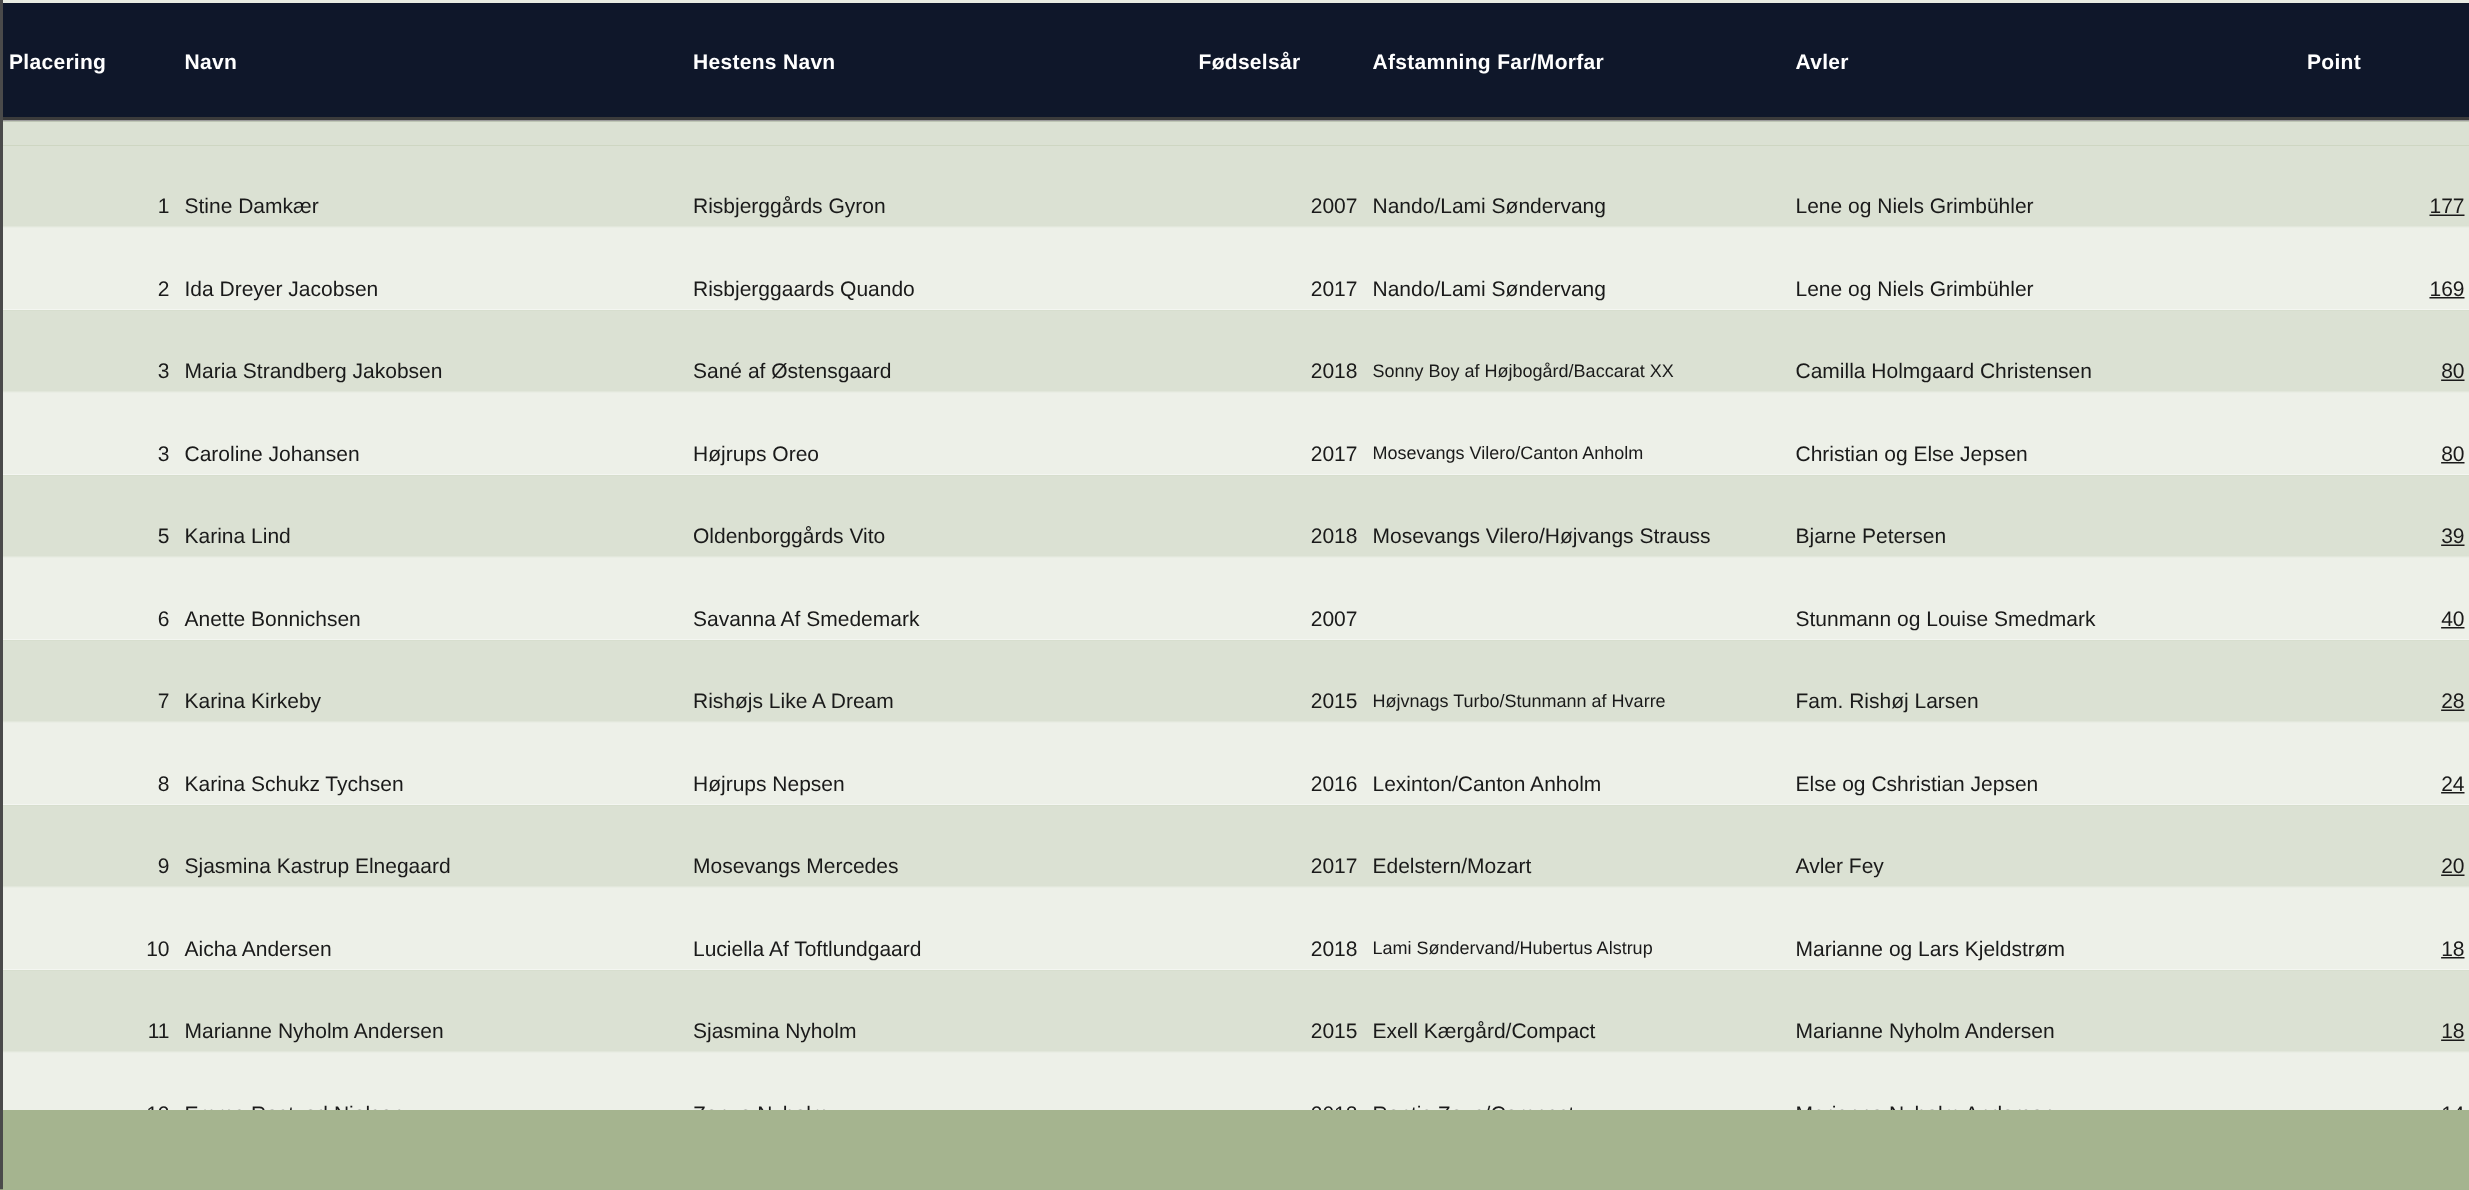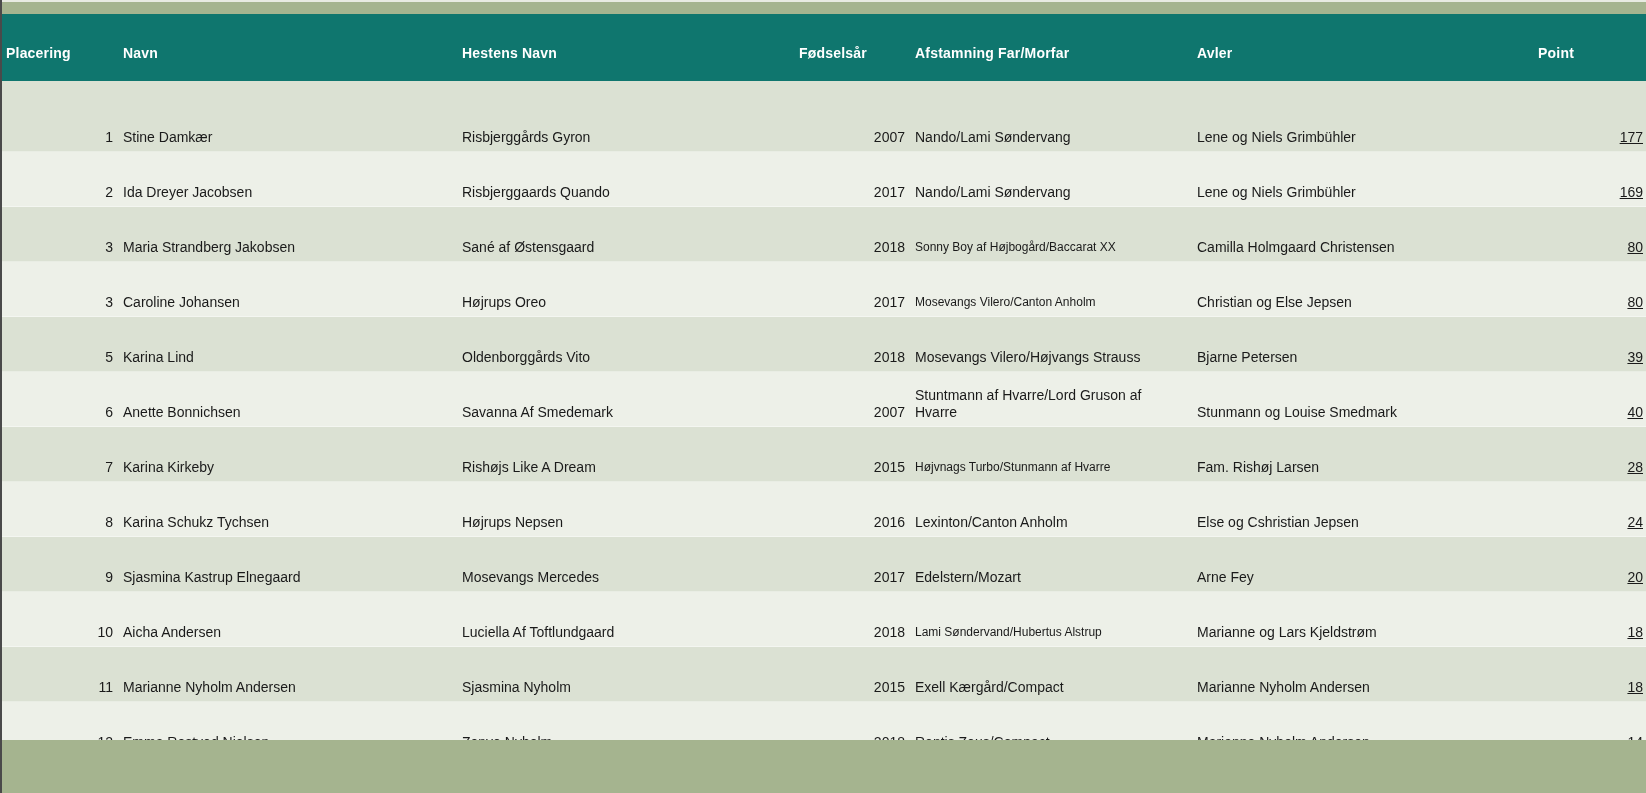--- a/index.html
+++ b/index.html
@@ -22,24 +22,24 @@
     .top-line {
       position: absolute;
       left: 0; top: 0;
       width: 100%;
       height: 2px;
       background: #e8ebe2;
     }
     .header {
       position: absolute;
       left: 0;
-      top: 14px;
+      top: 2px;
       width: 100%;
       height: 76px;
-      background: #0f766e;
+      background: #0f172a;
       border-bottom: 2px solid #3b3b3b;
       box-shadow: 0 1px 0 #9a9a9a;
     }
     .hcell {
       position: absolute;
       top: 31px;
       color: #ffffff;
       font-weight: bold;
       font-size: 14px;
       letter-spacing: 0.2px;
@@ -154,21 +154,20 @@
         <span class="cell c-year">2018</span>
         <span class="cell c-sire">Mosevangs Vilero/Højvangs Strauss</span>
         <span class="cell c-breeder">Bjarne Petersen</span>
         <span class="cell c-point">39</span>
       </div>
       <div class="row even">
         <span class="cell c-place">6</span>
         <span class="cell c-name">Anette Bonnichsen</span>
         <span class="cell c-horse">Savanna Af Smedemark</span>
         <span class="cell c-year">2007</span>
-        <span class="cell c-sire">Stuntmann af Hvarre/Lord Gruson af Hvarre</span>
         <span class="cell c-breeder">Stunmann og Louise Smedmark</span>
         <span class="cell c-point">40</span>
       </div>
       <div class="row odd">
         <span class="cell c-place">7</span>
         <span class="cell c-name">Karina Kirkeby</span>
         <span class="cell c-horse">Rishøjs Like A Dream</span>
         <span class="cell c-year">2015</span>
         <span class="cell c-sire small">Højvnags Turbo/Stunmann af Hvarre</span>
         <span class="cell c-breeder">Fam. Rishøj Larsen</span>
@@ -182,21 +181,21 @@
         <span class="cell c-sire">Lexinton/Canton Anholm</span>
         <span class="cell c-breeder">Else og Cshristian Jepsen</span>
         <span class="cell c-point">24</span>
       </div>
       <div class="row odd">
         <span class="cell c-place">9</span>
         <span class="cell c-name">Sjasmina Kastrup Elnegaard</span>
         <span class="cell c-horse">Mosevangs Mercedes</span>
         <span class="cell c-year">2017</span>
         <span class="cell c-sire">Edelstern/Mozart</span>
-        <span class="cell c-breeder">Arne Fey</span>
+        <span class="cell c-breeder">Avler Fey</span>
         <span class="cell c-point">20</span>
       </div>
       <div class="row even">
         <span class="cell c-place">10</span>
         <span class="cell c-name">Aicha Andersen</span>
         <span class="cell c-horse">Luciella Af Toftlundgaard</span>
         <span class="cell c-year">2018</span>
         <span class="cell c-sire small">Lami Søndervand/Hubertus Alstrup</span>
         <span class="cell c-breeder">Marianne og Lars Kjeldstrøm</span>
         <span class="cell c-point">18</span>

